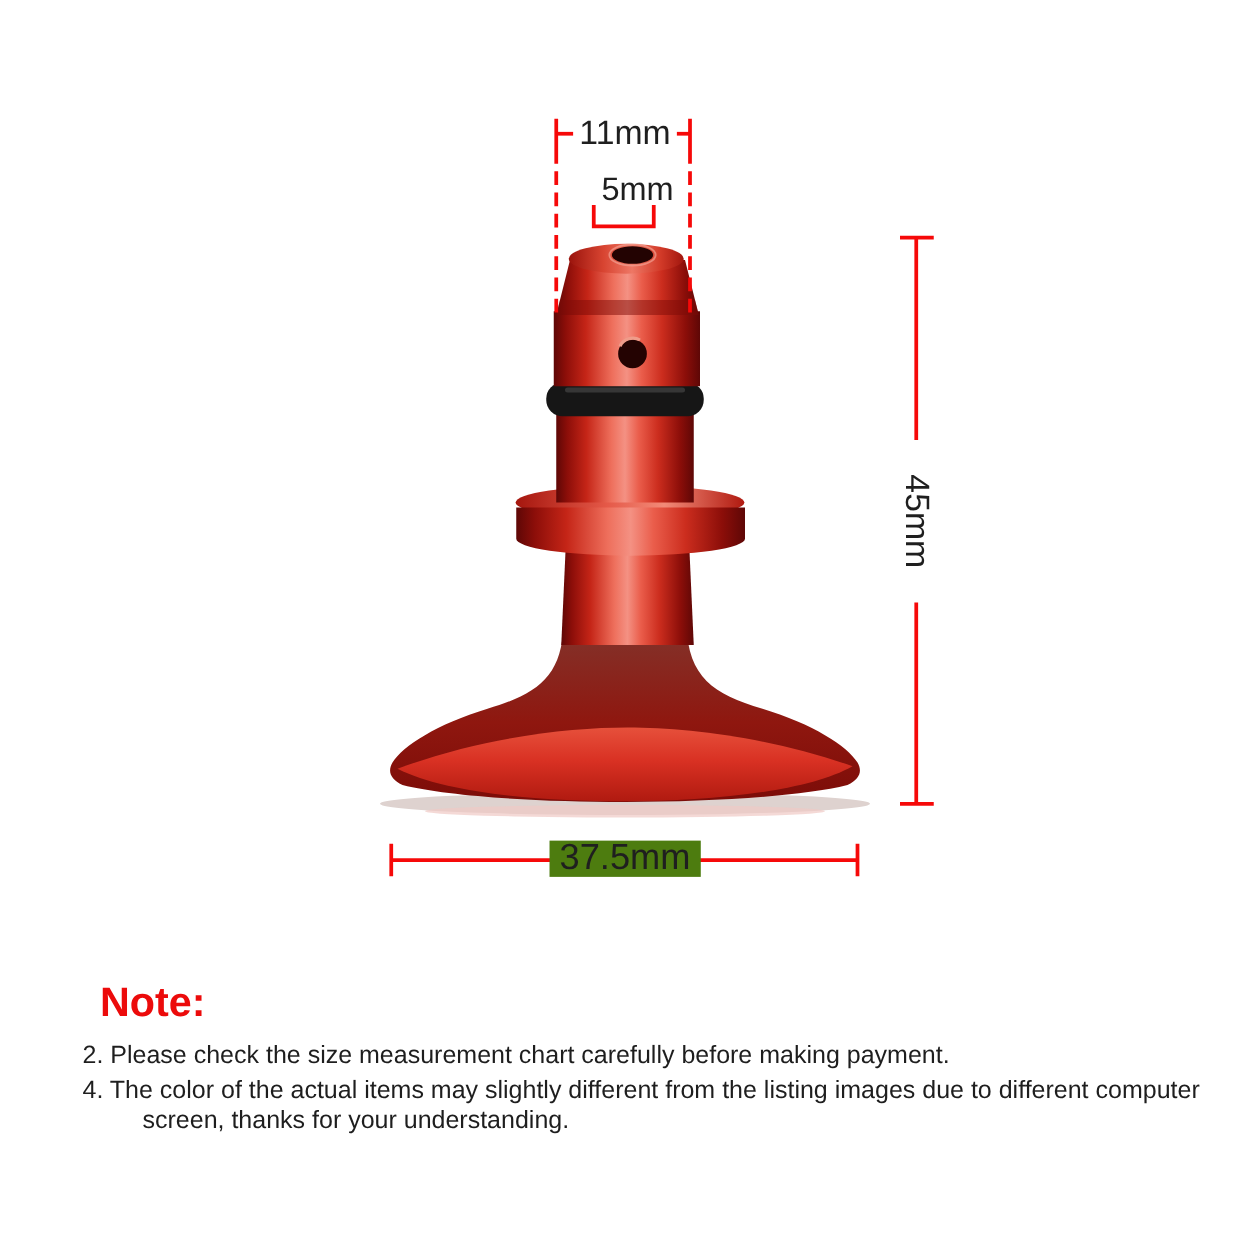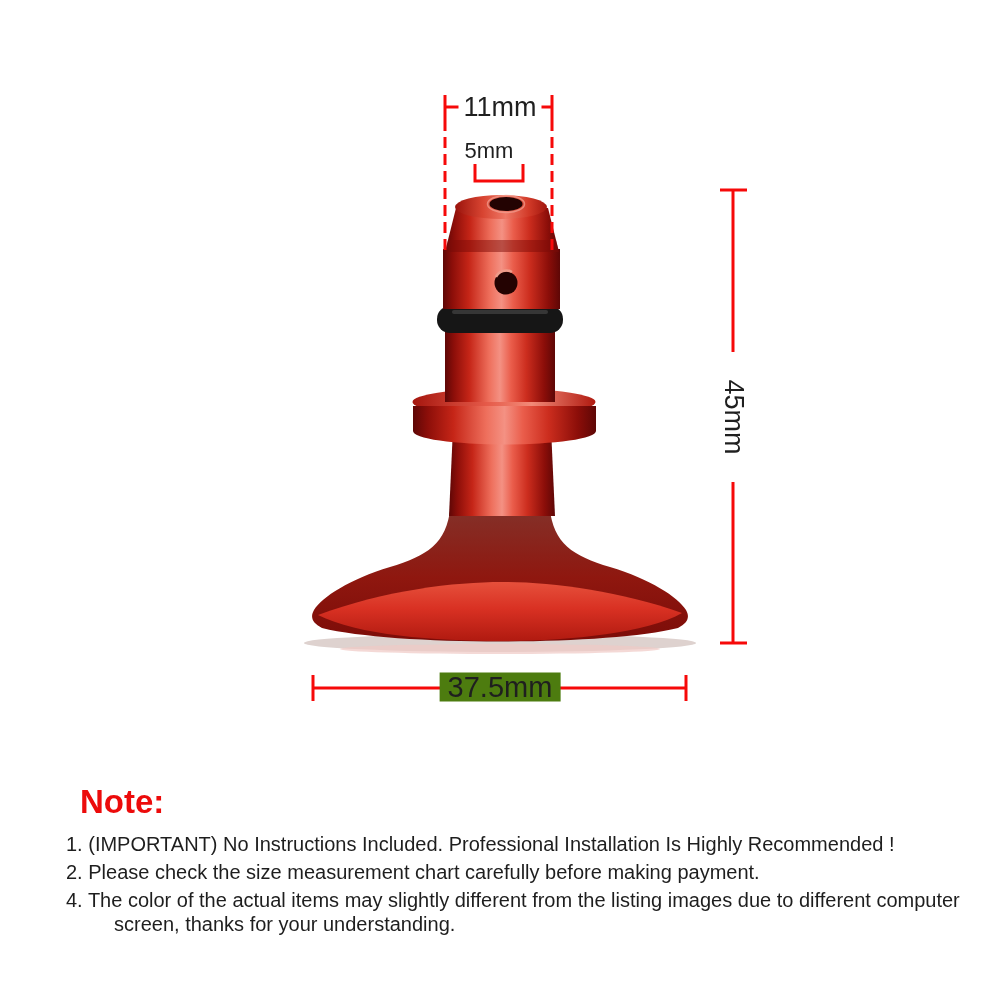--- a/index.html
+++ b/index.html
@@ -5,21 +5,21 @@
   html,body{margin:0;padding:0;background:#ffffff;}
   .stage{
     position:relative;width:1000px;height:1000px;background:#ffffff;overflow:hidden;
     font-family:"Liberation Sans", sans-serif;
   }
   .dim-label{
     position:absolute;color:#1f1f1f;white-space:nowrap;
     transform:translate(-50%,-50%);line-height:1;
   }
   .dim-11{left:500px;top:107px;font-size:27px;background:#fff;padding:0 5px;}
-  .dim-5{left:489px;top:151px;font-size:22px;}
+  .dim-5{left:510px;top:151px;font-size:26px;}
   .dim-45{left:733px;top:417px;font-size:27px;transform:translate(-50%,-50%) rotate(90deg);background:#fff;padding:0 6px;}
   .dim-37{left:500px;top:687px;font-size:29px;background:#4d7c0f;padding:0 8px;}
   .note-heading{
     position:absolute;left:80px;top:783px;font-size:33px;font-weight:bold;
     color:#ec0b0b;line-height:1.15;
   }
   .note-lines{position:absolute;left:66px;top:830px;color:#1e1e1e;font-size:20px;}
   .note-line{line-height:28px;white-space:nowrap;}
   .note-line.cont{margin-top:-4px;margin-left:48px;}
   svg{position:absolute;left:0;top:0;}
@@ -131,19 +131,18 @@
     </g>
   </svg>
 
   <div class="dim-label dim-11">11mm</div>
   <div class="dim-label dim-5">5mm</div>
   <div class="dim-label dim-45">45mm</div>
   <div class="dim-label dim-37">37.5mm</div>
 
   <div class="note-heading">Note:</div>
   <div class="note-lines">
-    <div class="note-line">1. (IMPORTANT) No Instructions Included. Professional Installation Is Highly Recommended !</div>
     <div class="note-line">2. Please check the size measurement chart carefully before making payment.</div>
     <div class="note-line">4. The color of the actual items may slightly different from the listing images due to different computer</div>
     <div class="note-line cont">screen, thanks for your understanding.</div>
   </div>
 
 </div>
 
 </body></html>

